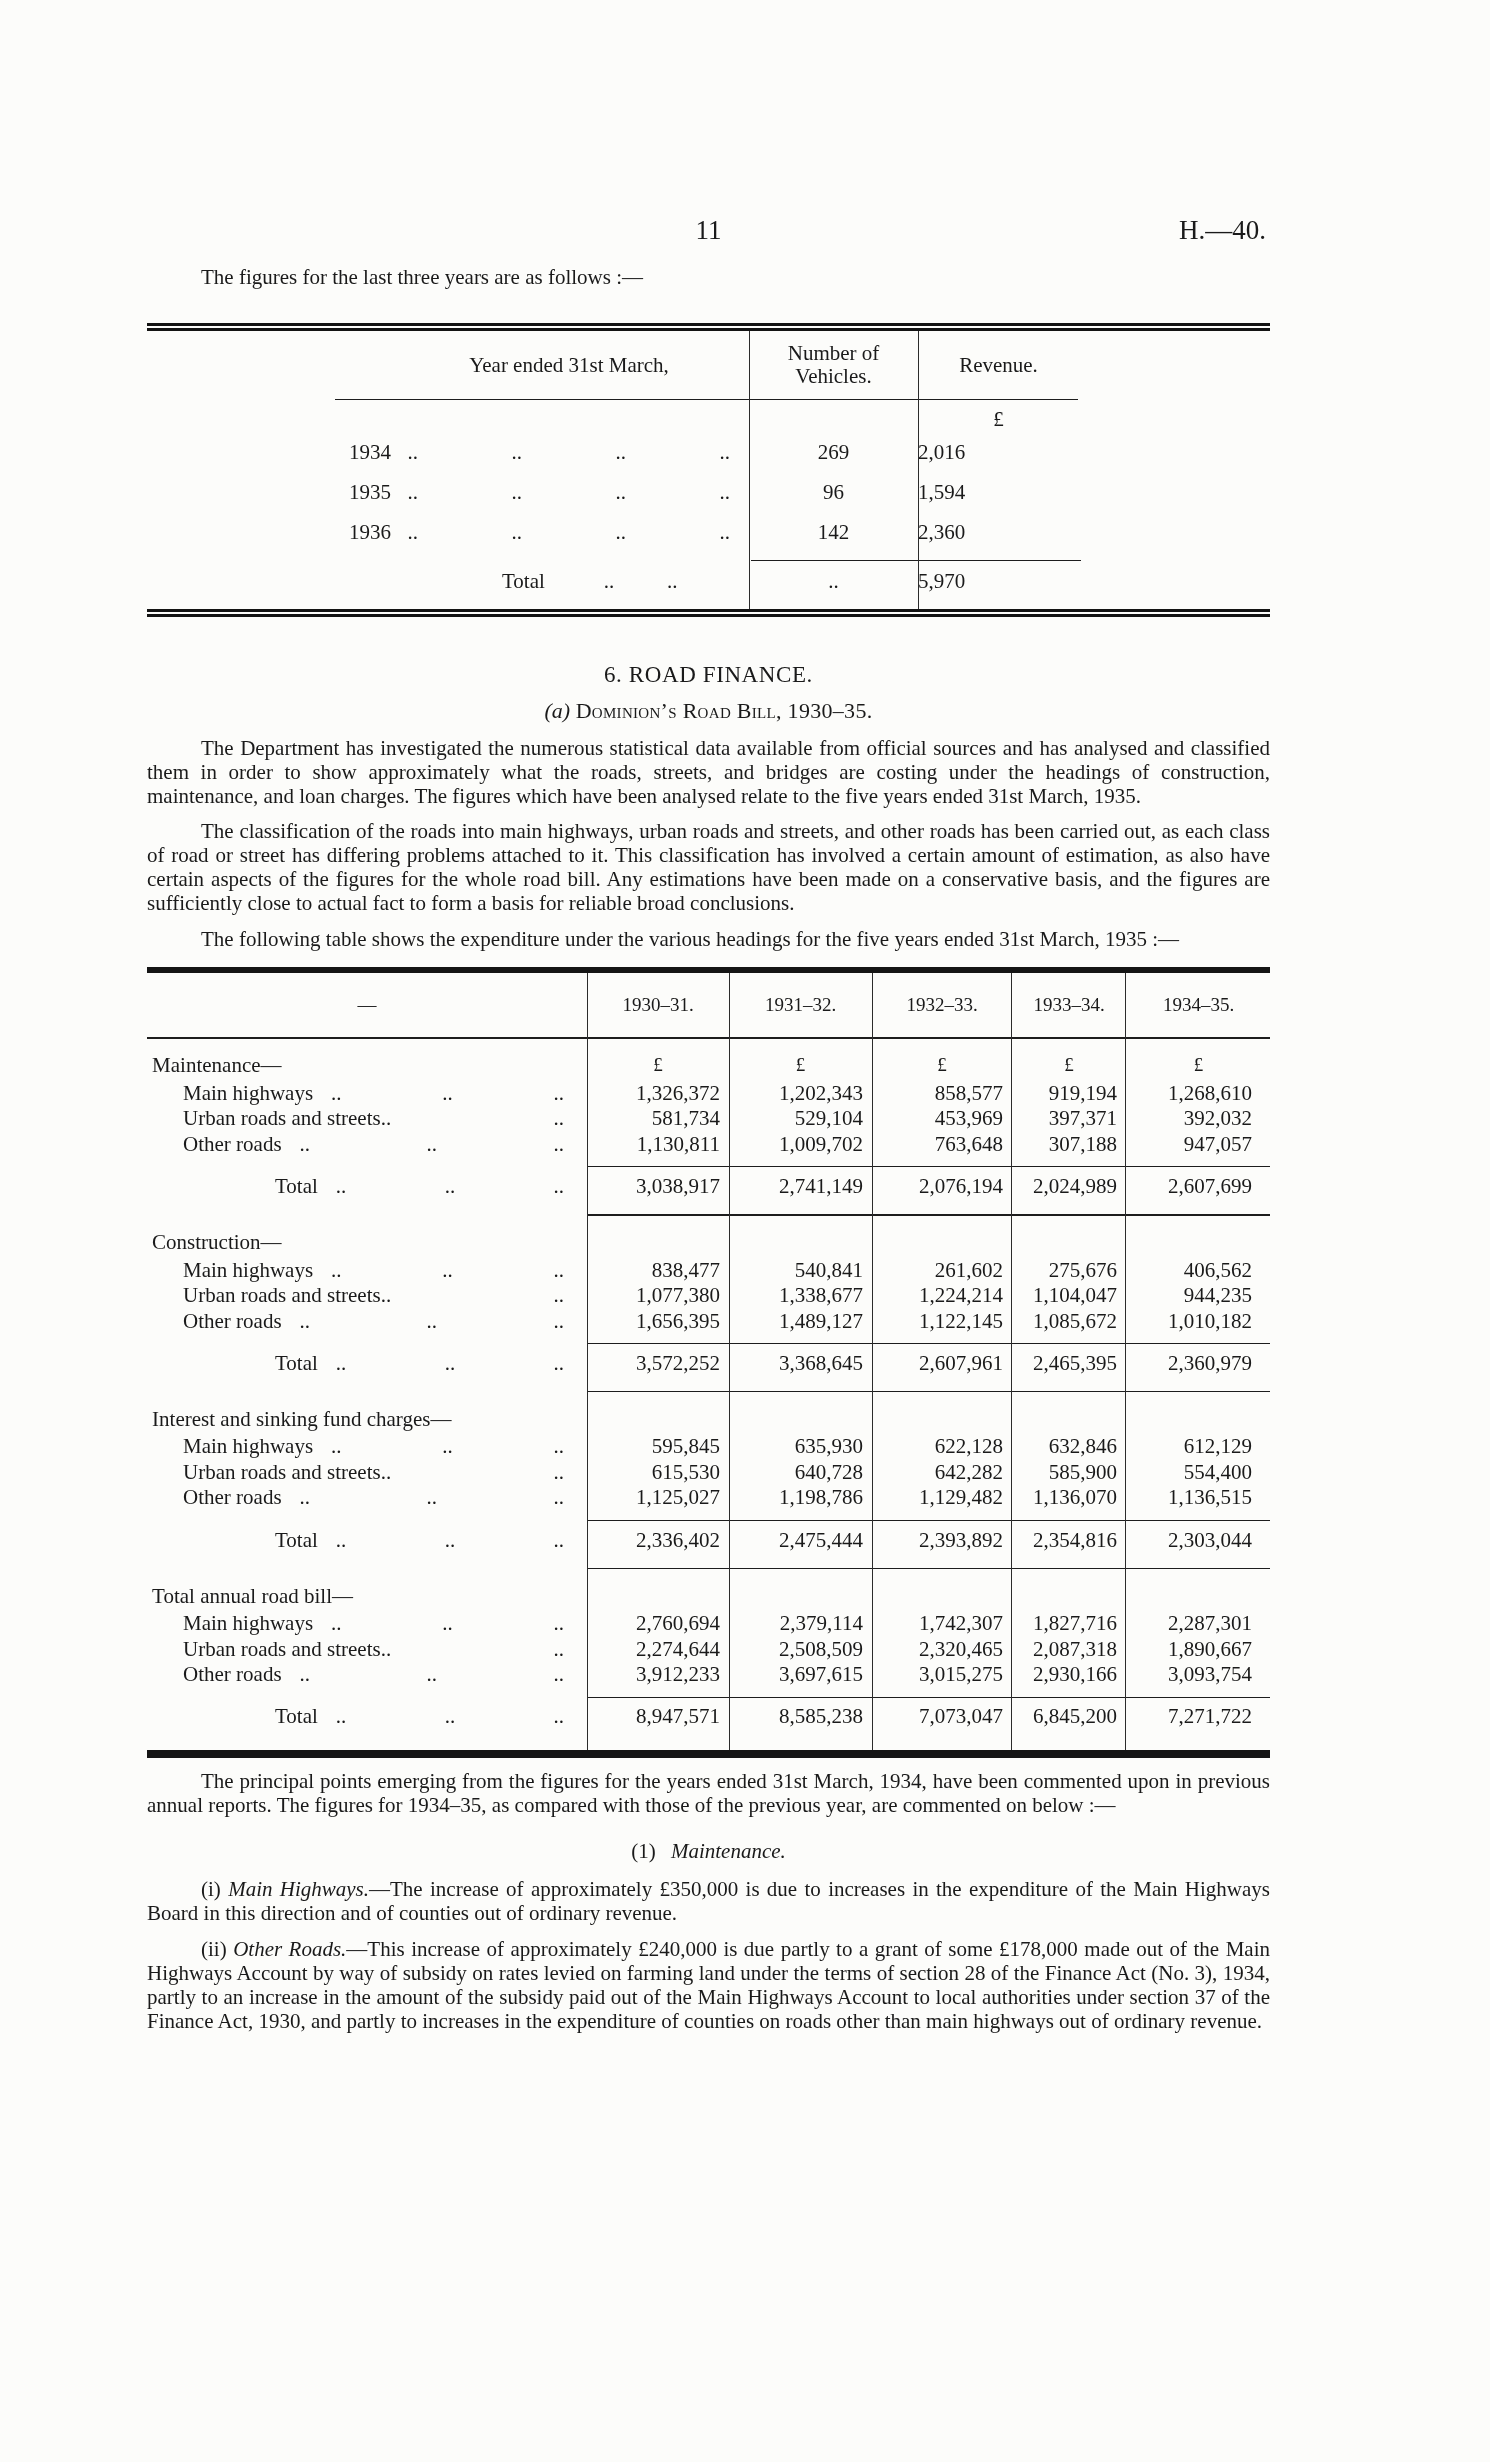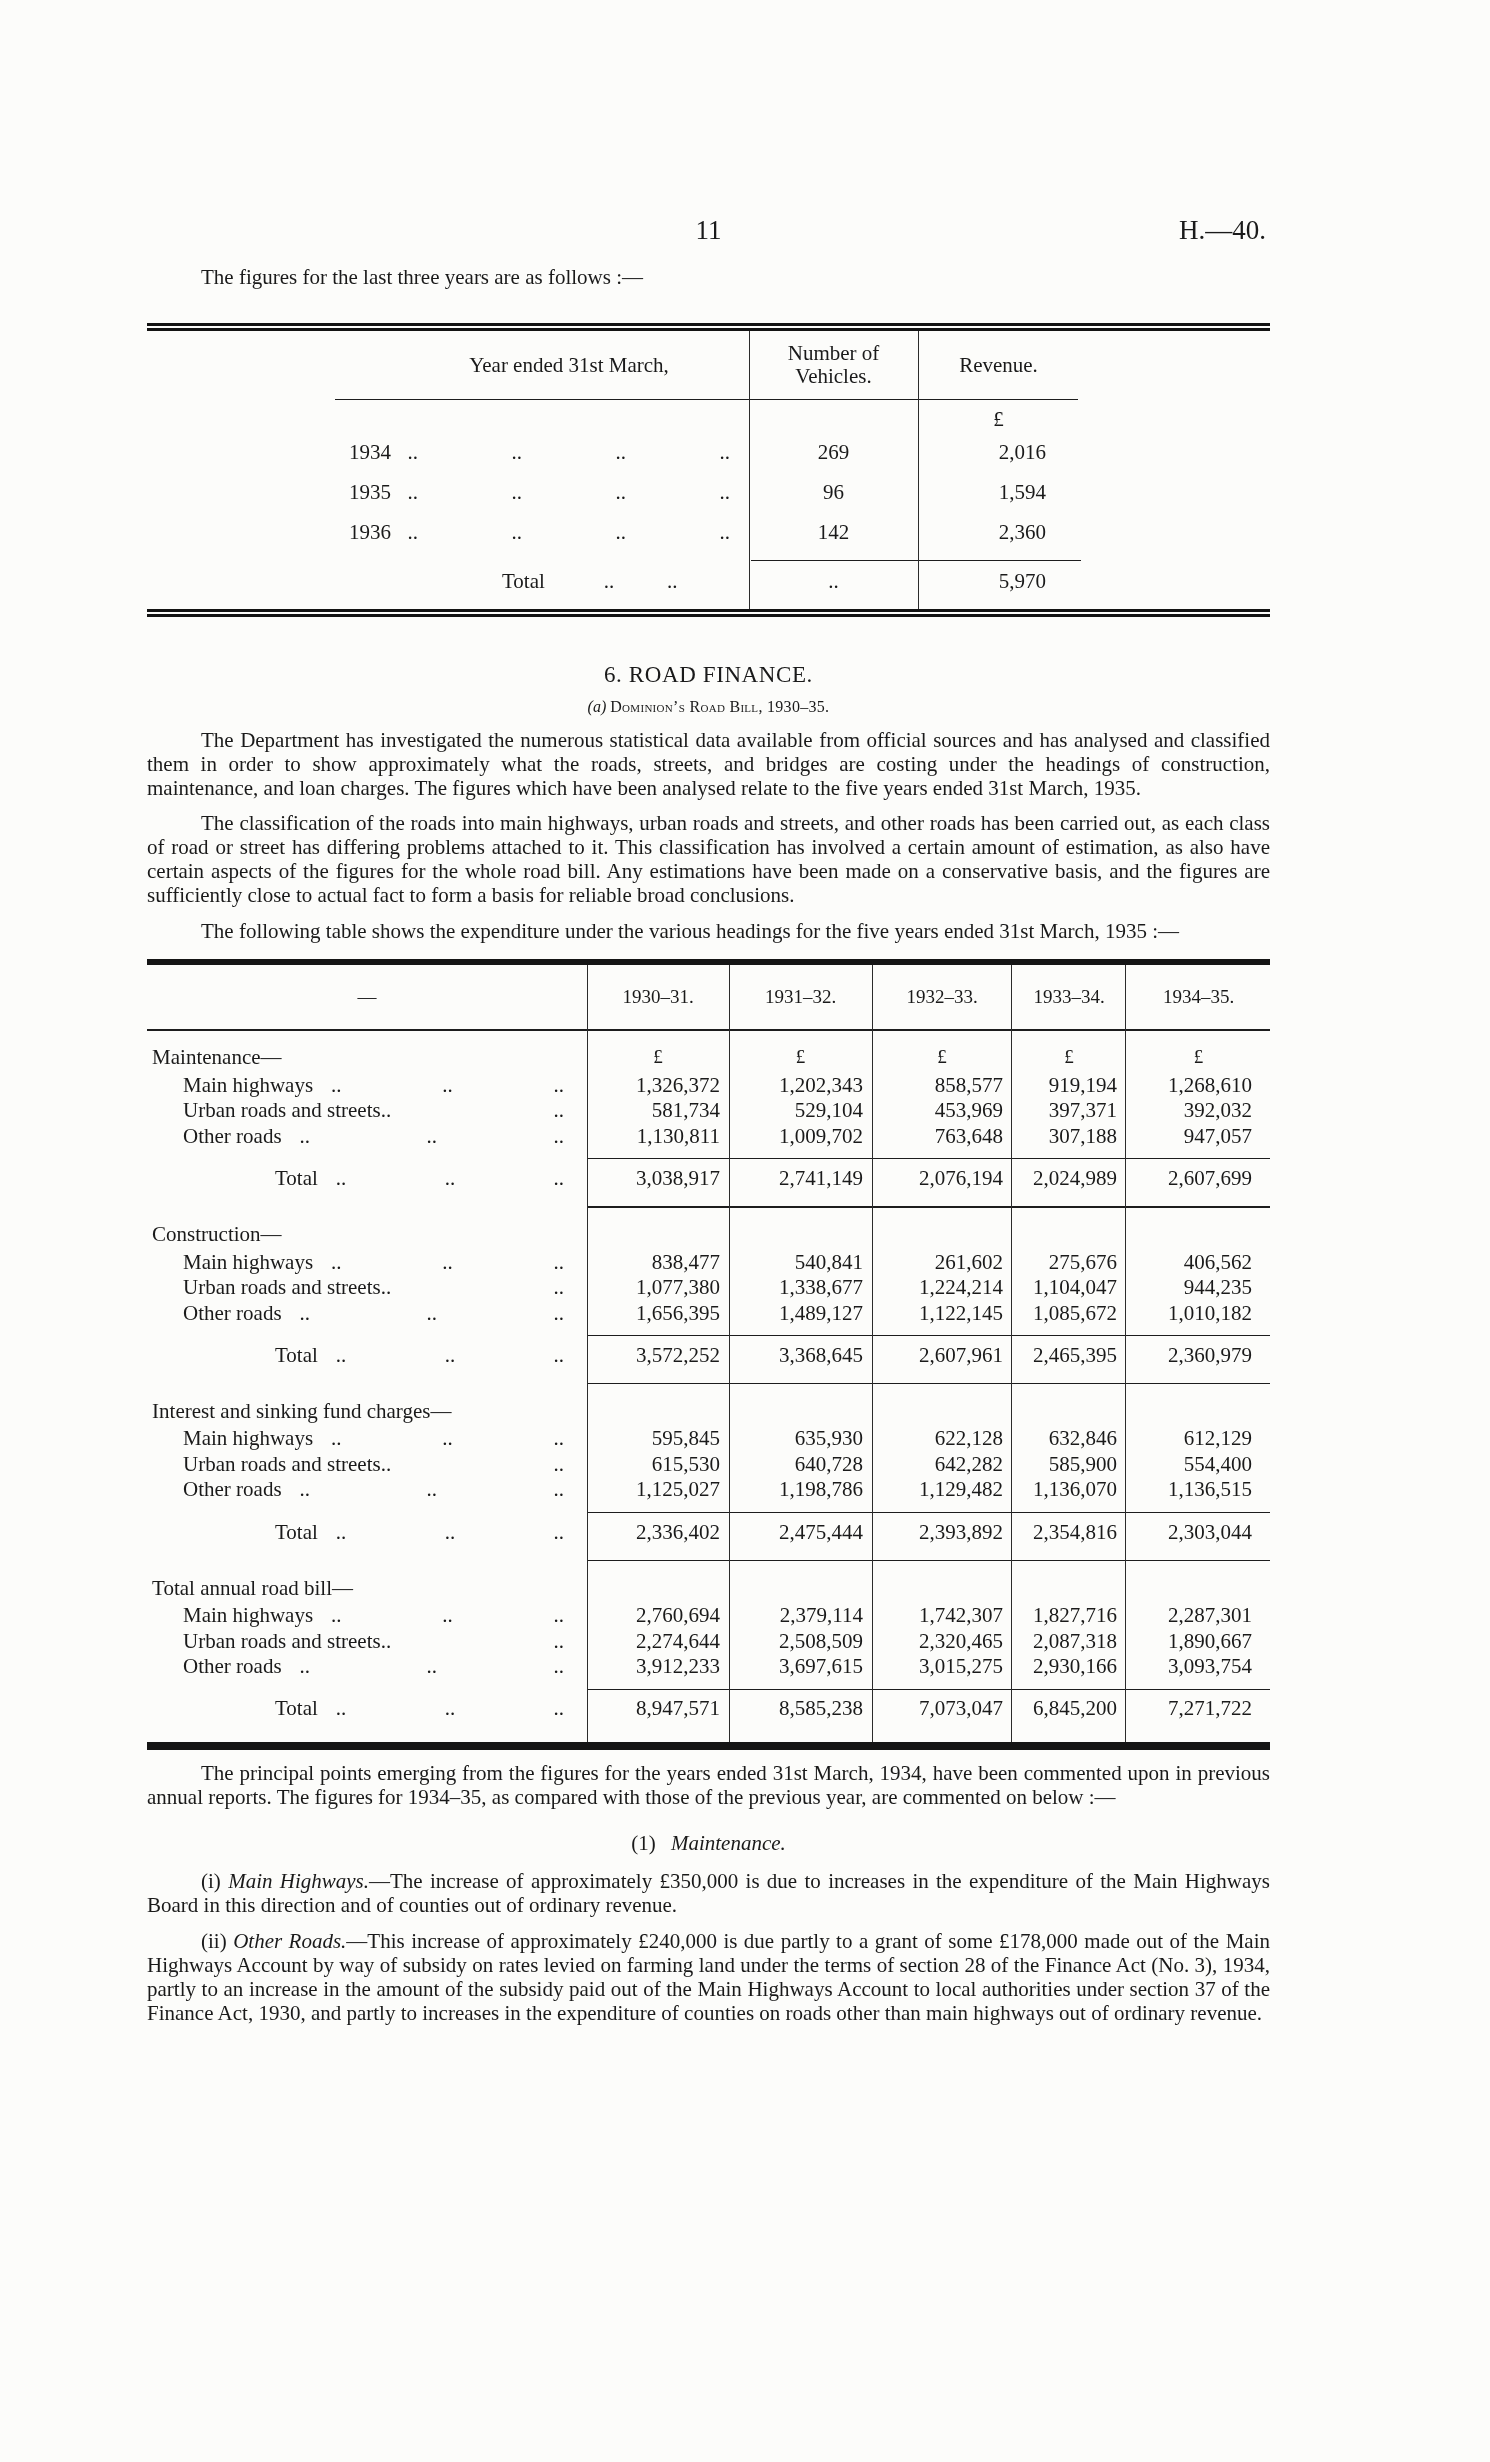--- a/index.html
+++ b/index.html
@@ -26,28 +26,28 @@
   .t1 .pound-row{height:32px;align-items:end;}
   .t1 .yr{height:40px;}
   .t1 .totalr{height:40px;}
   .stubflex{display:flex;align-items:baseline;box-sizing:border-box;}
   .t1 .stubflex{padding-left:202px;padding-right:19px;}
   .t1 .totalr .stubflex{padding-left:355px;}
   .dots{flex:1;display:flex;justify-content:space-between;margin-left:16.6px;}
   .dots.even{justify-content:space-evenly;margin-left:6.4px;}
   .dots.end{justify-content:flex-end;}
   .veh{text-align:center;}
-  .rev{text-align:right;padding-right:33px;}
+  .rev{text-align:left;padding-right:33px;}
   .pound{text-align:center;font-size:20px;}
   .prerule{height:1.3px;background:#1d1d1d;margin-left:604px;width:330px;margin-top:7.7px;}
   .t1 .r,.t1 .pound{font-size:21px;}
 
   
   .sect-head{margin-top:45px;text-align:center;font-size:23px;letter-spacing:0.6px;}
-  .sect-sub{margin-top:10.2px;text-align:center;font-size:16px;}
+  .sect-sub{margin-top:10.2px;text-align:center;font-size:22px;}
   .sect-sub .it{font-style:italic;}
   .sect-sub .sc{font-variant:small-caps;letter-spacing:0.3px;}
   .para{margin:11.5px 0 0 0;text-align:justify;text-indent:54px;font-size:21px;line-height:24px;}
 
   
   .t2{margin-top:16.6px;position:relative;border-top:6.4px solid #151515;border-bottom:8.3px solid #151515;padding-bottom:14px;font-size:21px;}
   .t2 .v1{left:440px}.t2 .v2{left:582px}.t2 .v3{left:725px}.t2 .v4{left:864px}.t2 .v5{left:978px}
   .t2 .r{display:grid;grid-template-columns:440px 142px 143px 140px 114px 145px;align-items:center;}
   .t2-head{min-height:64px;font-size:19px;text-align:center;}
   .headrule2{height:1.3px;background:#1d1d1d;}

